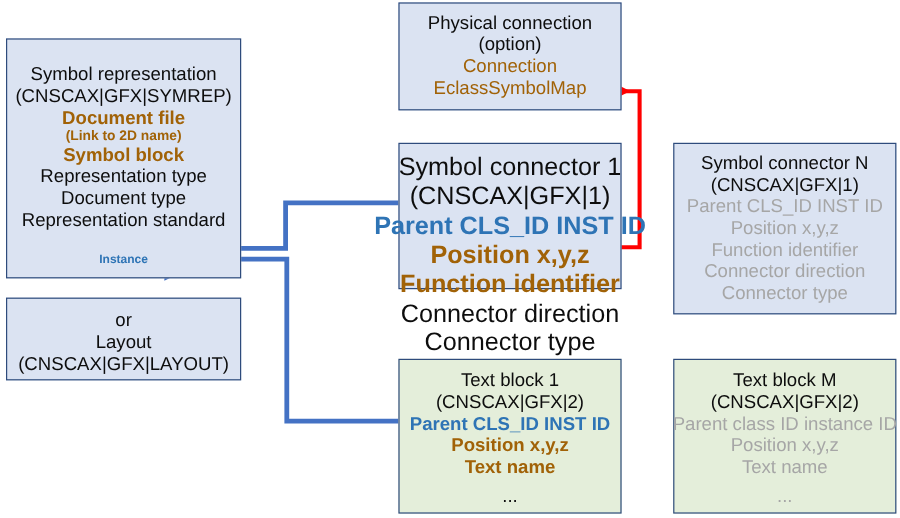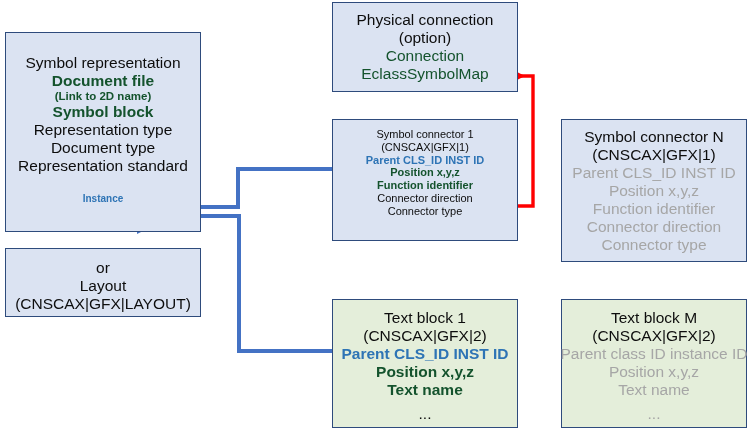--- a/index.html
+++ b/index.html
@@ -19,21 +19,21 @@
     flex-direction:column;
     align-items:center;
     justify-content:flex-start;
     text-align:center;
     line-height:1.16;
   }
   .box.blue{background:#dbe3f2;}
   .box.green{background:#e4eeda;}
   .ln{display:block;white-space:nowrap;}
   .black{color:#0d0d0d;}
-  .red{color:#14532d;}
+  .red{color:#a16207;}
   .blue-t{color:#2e74b5;font-weight:bold;}
   .gray{color:#a6a6a6;}
   .small{font-size:11.5px;font-weight:bold;}
   .bold{font-weight:bold;}
   svg.wires{position:absolute;left:0;top:0;width:750px;height:432px;pointer-events:none;}
 </style>
 </head>
 <body>
 
 <div class="canvas">
@@ -56,20 +56,21 @@
       <path d="M332,351 L239,351 L239,216 L141,216" fill="none" stroke="#4472c4" stroke-width="4" marker-end="url(#arrowBlue)"></path>
     </g>
 
     <g>
       <path d="M508,206 L533,206 L533,76 L498,76" fill="none" stroke="#ff0000" stroke-width="3.4" marker-end="url(#arrowRed)"></path>
     </g>
   </svg>
 
   <div class="box blue" style="left:5px;top:32px;width:196px;height:200px;padding-top:21px;font-size:15.5px;">
     <span class="ln black">Symbol representation</span>
+    <span class="ln black">(CNSCAX|GFX|SYMREP)</span>
     <span class="ln red bold">Document file</span>
     <span class="ln red small">(Link to 2D name)</span>
     <span class="ln red bold">Symbol block</span>
     <span class="ln black">Representation type</span>
     <span class="ln black">Document type</span>
     <span class="ln black">Representation standard</span>
     <span class="ln" style="height:18px;"></span>
     <span class="ln blue-t" style="font-size:10px;text-align:center;">Instance</span>
   </div>
 
@@ -79,21 +80,21 @@
     <span class="ln black">(CNSCAX|GFX|LAYOUT)</span>
   </div>
 
   <div class="box blue" style="left:332px;top:2px;width:186px;height:90px;padding-top:8px;font-size:15.5px;">
     <span class="ln black">Physical connection</span>
     <span class="ln black">(option)</span>
     <span class="ln red">Connection</span>
     <span class="ln red">EclassSymbolMap</span>
   </div>
 
-  <div class="box blue" style="left:332px;top:119px;width:186px;height:122px;padding-top:8px;font-size:11px;">
+  <div class="box blue" style="left:332px;top:119px;width:186px;height:122px;padding-top:8px;font-size:21px;">
     <span class="ln black">Symbol connector 1</span>
     <span class="ln black">(CNSCAX|GFX|1)</span>
     <span class="ln blue-t">Parent CLS_ID INST ID</span>
     <span class="ln red bold">Position x,y,z</span>
     <span class="ln red bold">Function identifier</span>
     <span class="ln black">Connector direction</span>
     <span class="ln black">Connector type</span>
   </div>
 
   <div class="box blue" style="left:561px;top:119px;width:186px;height:143px;padding-top:8px;font-size:15.5px;">

